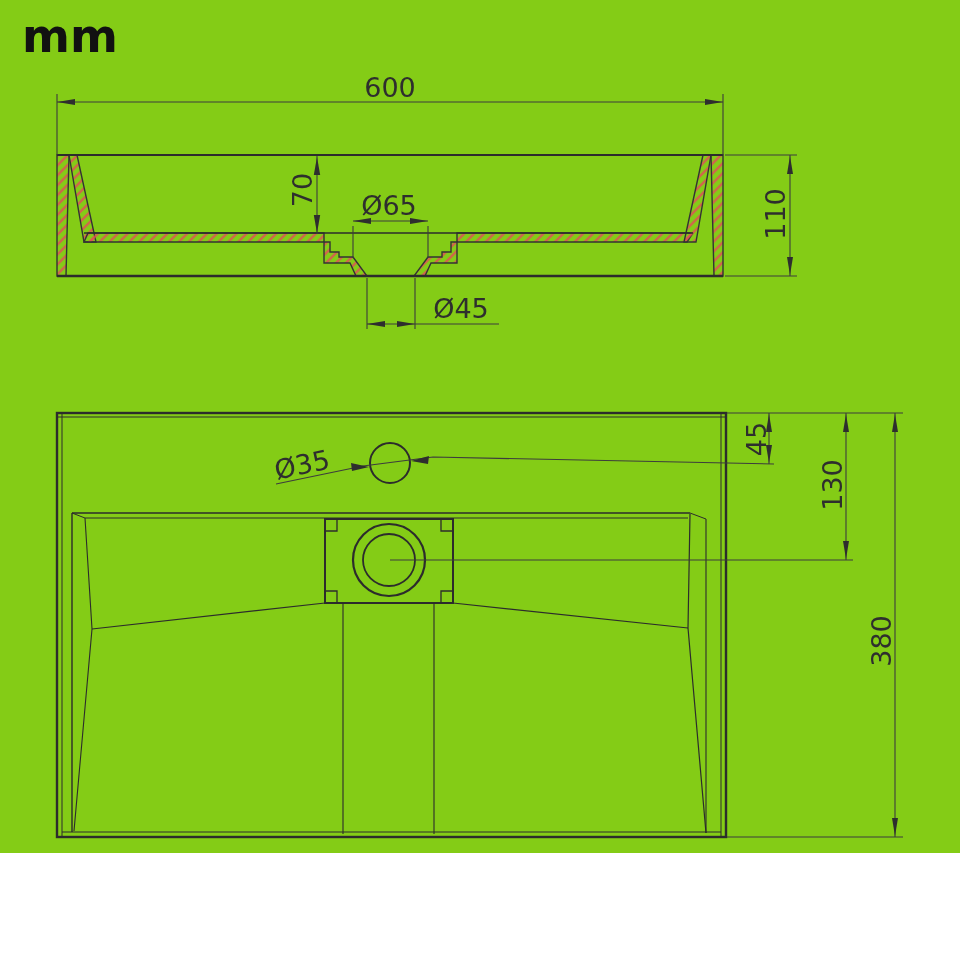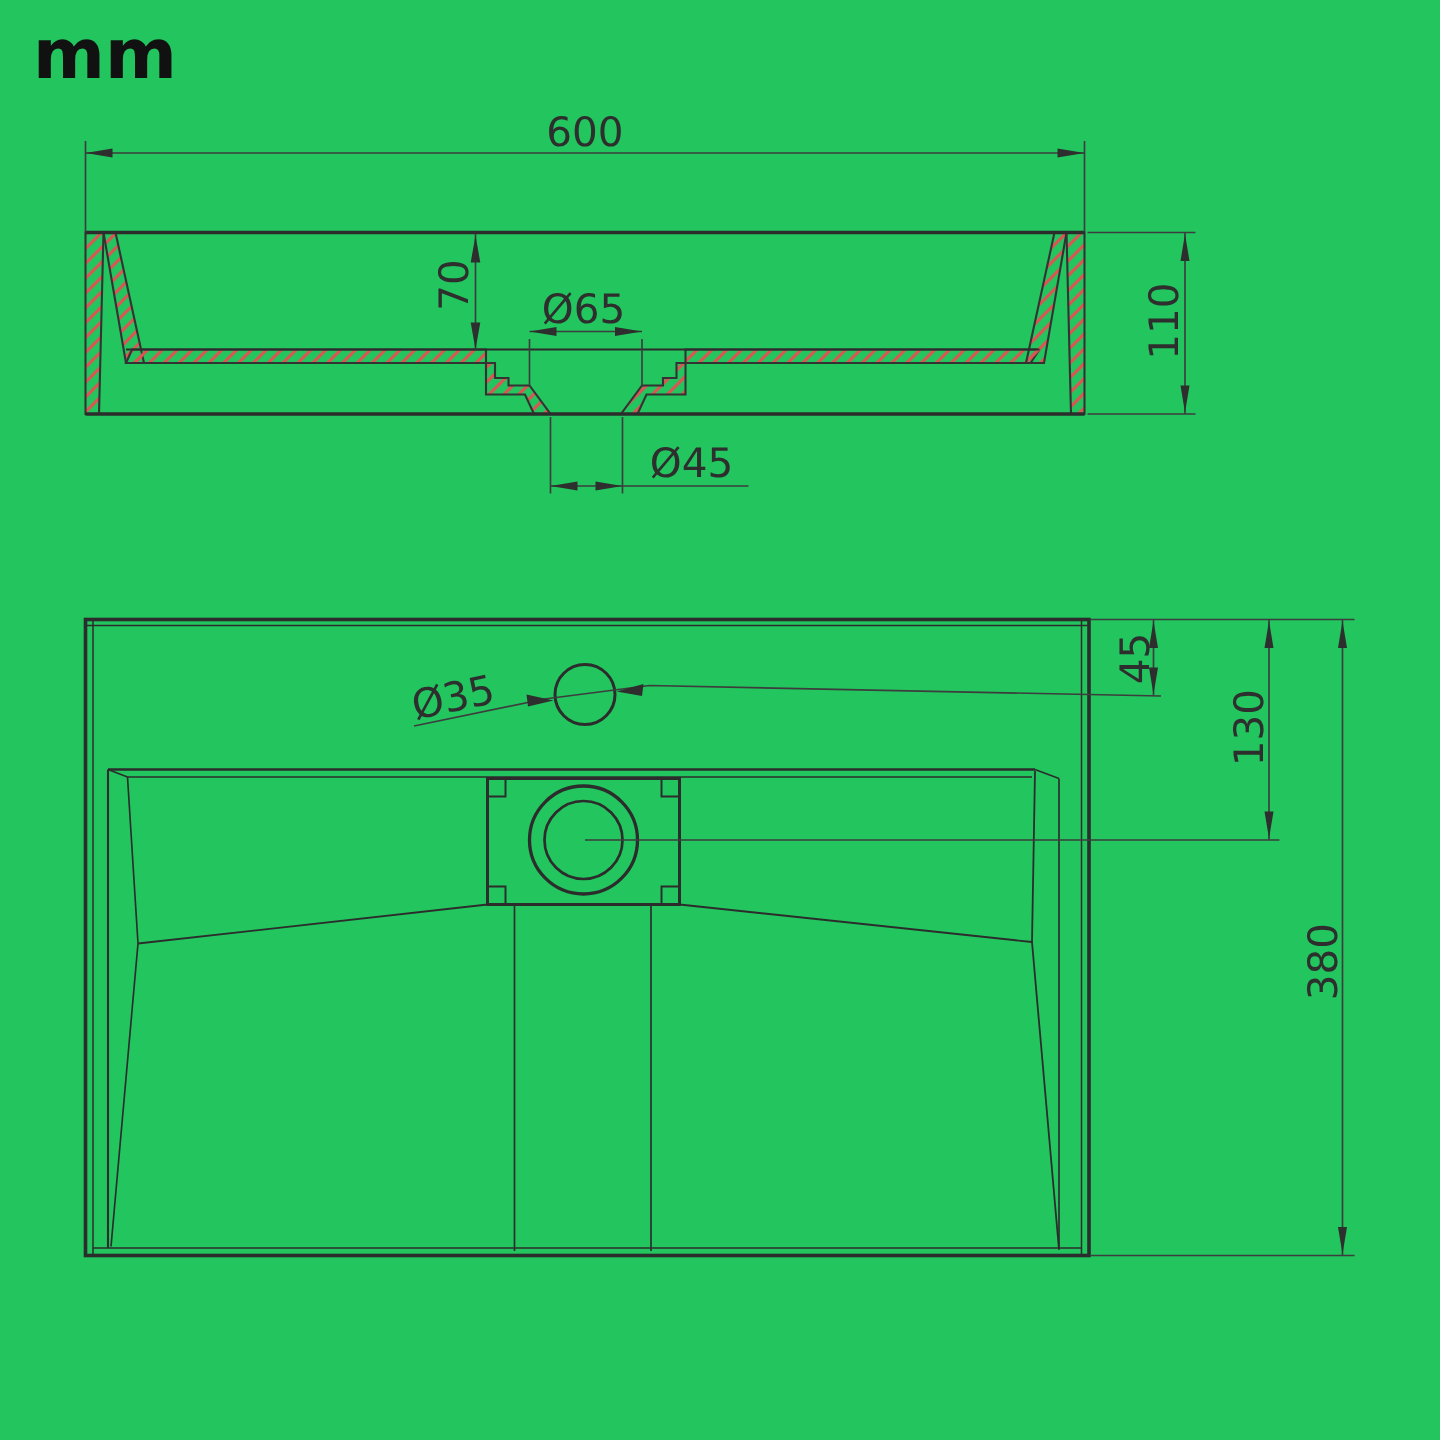--- a/index.html
+++ b/index.html
@@ -1,16 +1,16 @@
 <!DOCTYPE html>
 <html><head>
 <meta charset="utf-8">
 <style>
   html,body{margin:0;padding:0;background:#ffffff;}
-  .stage{position:relative;width:960px;height:960px;background:#22c55e;overflow:hidden;}
+  .stage{position:relative;width:960px;height:853px;background:#84cc16;overflow:hidden;}
   svg{position:absolute;left:0;top:0;}
   text{font-family:"DejaVu Sans","Liberation Sans",sans-serif;fill:#2e2e2e;}
   .dim-text{font-size:27px;letter-spacing:0px;}
   .unit-text{font-size:46px;font-weight:bold;fill:#111;}
   .outline{stroke:#2c2c2c;fill:none;}
   .thin{stroke:#3d3d3d;stroke-width:1.1;fill:none;}
   .hatched{stroke:#333;stroke-width:1.4;}
   .arrow{fill:#2e2e2e;stroke:none;}
 </style>
 </head>

